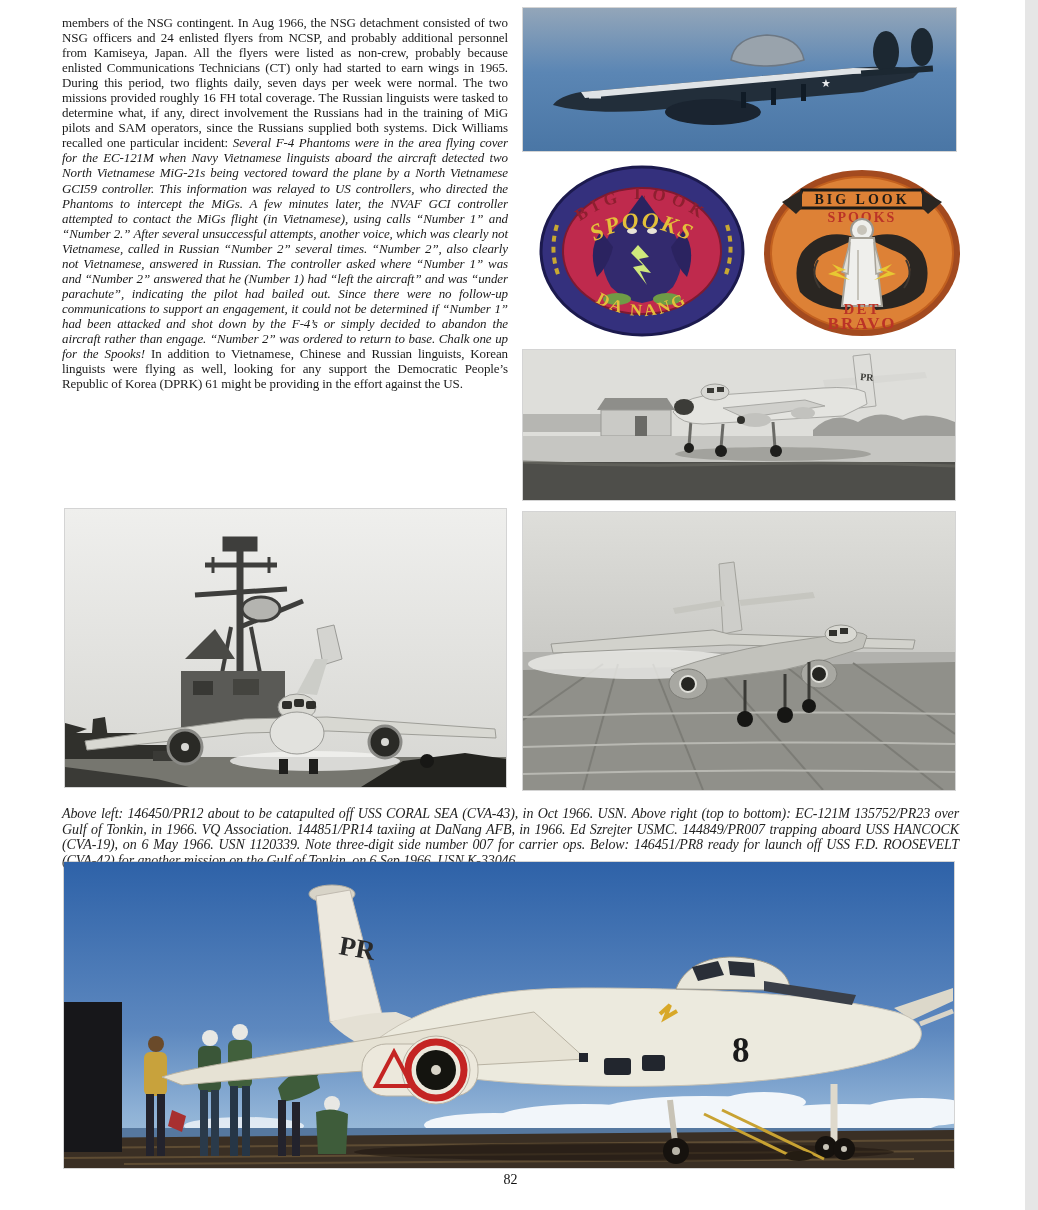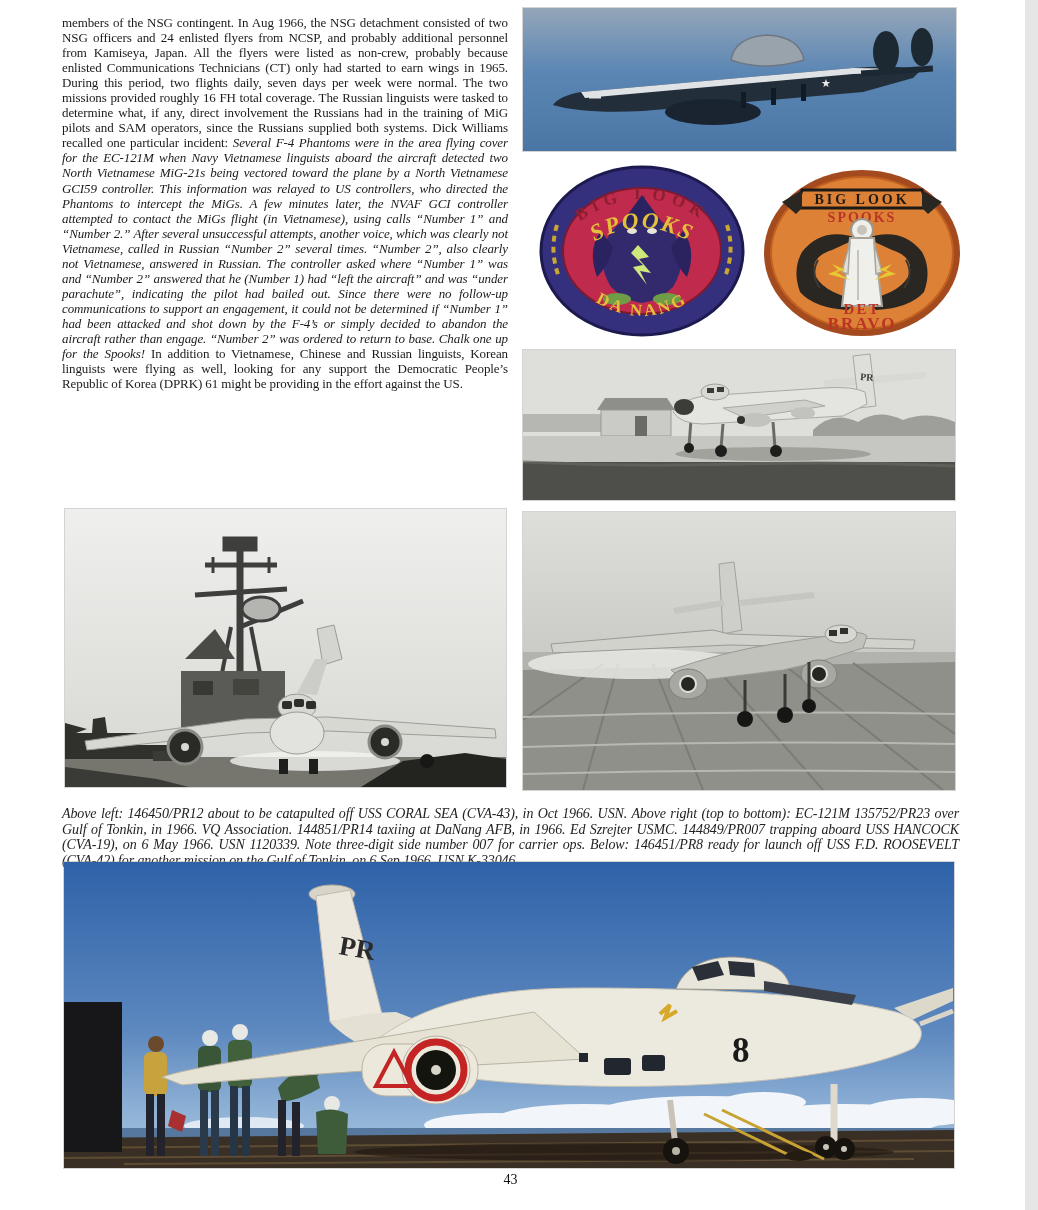--- a/index.html
+++ b/index.html
@@ -377,13 +377,13 @@
       </g>
       <g stroke="#c8a232" stroke-width="3">
         <line x1="640" y1="252" x2="725" y2="293"></line>
         <line x1="658" y1="248" x2="760" y2="297"></line>
       </g>
       <ellipse cx="735" cy="294" rx="14" ry="5" fill="#241c12"></ellipse>
     </g>
   </svg>
 </div>
 
-<div class="pagenum">43</div>
+<div class="pagenum">82</div>
 
 </body></html>

